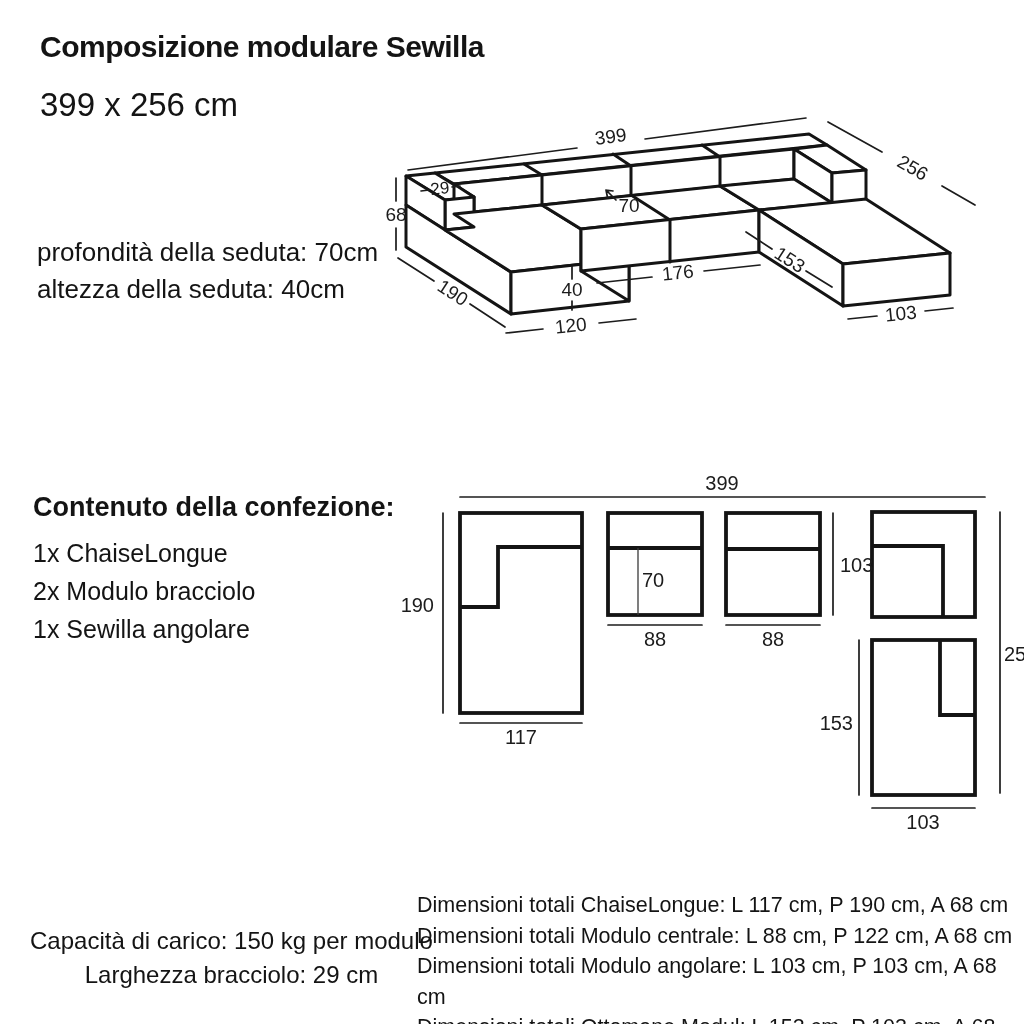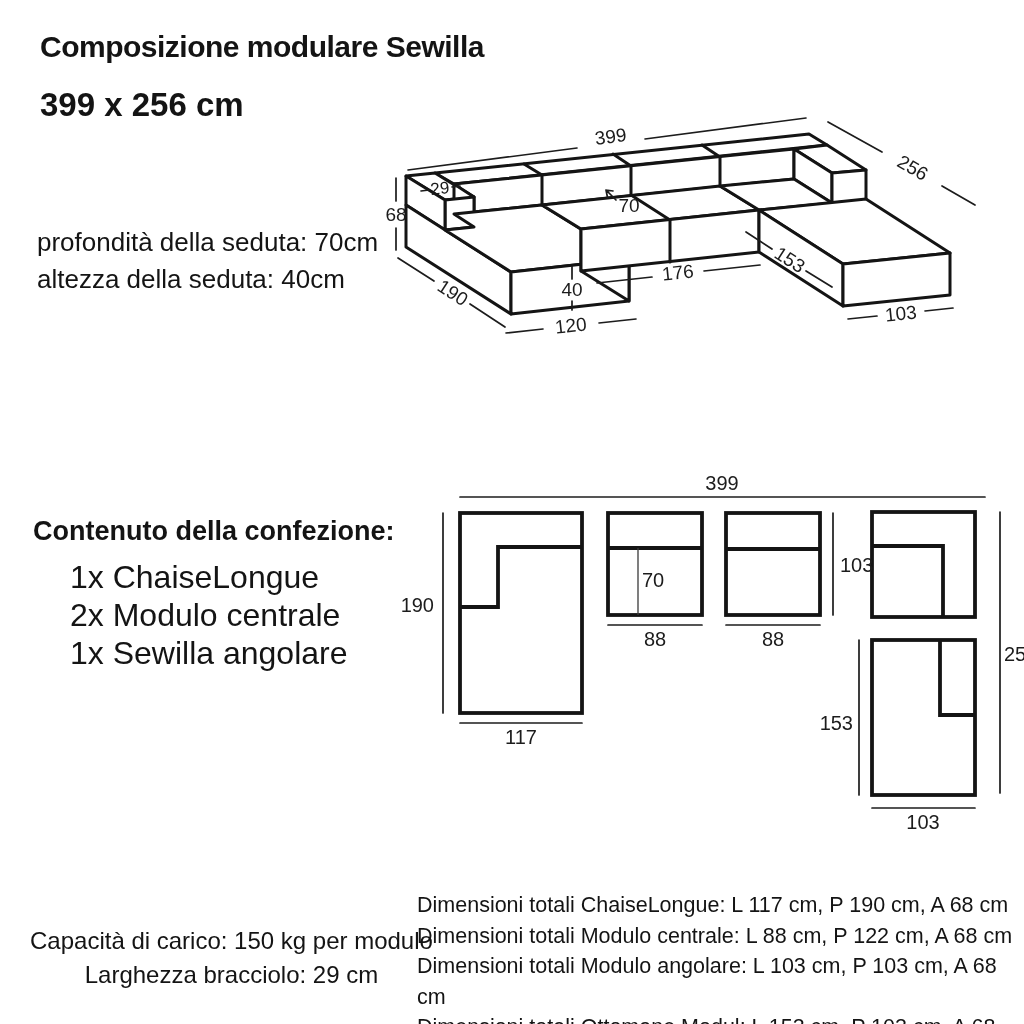--- a/index.html
+++ b/index.html
@@ -1,24 +1,24 @@
 <!DOCTYPE html>
 <html><head>
 <meta charset="utf-8">
 <style>
   html,body{margin:0;padding:0;}
   body{width:1024px;height:1024px;background:#ffffff;position:relative;
        font-family:"Liberation Sans",sans-serif;color:#141414;overflow:hidden;}
   .abs{position:absolute;}
   .page-title{left:40px;top:30px;font-size:30px;font-weight:700;letter-spacing:-0.5px;}
-  .page-subtitle{left:40px;top:86px;font-size:33px;font-weight:700;}
-  .seat-info{left:37px;top:224px;font-size:26px;line-height:37px;}
-  .package{left:33px;top:516px;}
+  .page-subtitle{left:40px;top:86px;font-size:33px;font-weight:400;}
+  .seat-info{left:37px;top:234px;font-size:26px;line-height:37px;}
+  .package{left:33px;top:492px;}
   .package-heading{font-size:27px;font-weight:700;}
-  .package-items{margin-top:11px;font-size:32px;line-height:38px;margin-left:37px;}
+  .package-items{margin-top:11px;font-size:25px;line-height:38px;}
   .footer-left{left:30px;top:924px;font-size:24px;line-height:34px;text-align:center;}
   .footer-right{left:417px;top:890px;font-size:21.5px;line-height:30.5px;}
   svg.drawings{position:absolute;left:0;top:0;}
   .solid{fill:#ffffff;stroke:#141414;stroke-width:3;stroke-linejoin:round;stroke-linecap:round;}
   .edge{fill:none;stroke:#141414;stroke-width:3;stroke-linejoin:round;stroke-linecap:round;}
   .thick{fill:none;stroke:#141414;stroke-width:3.8;stroke-linejoin:miter;}
   .thin{fill:none;stroke:#3a3a3a;stroke-width:1.3;}
   .dimline{fill:none;stroke:#1c1c1c;stroke-width:1.7;stroke-linecap:round;}
   text.dim{font-family:"Liberation Sans",sans-serif;font-size:19px;fill:#1c1c1c;}
   text.dims{font-family:"Liberation Sans",sans-serif;font-size:17px;fill:#1c1c1c;}
@@ -34,21 +34,21 @@
 
 <div class="abs seat-info">
   <div>profondità della seduta: 70cm</div>
   <div>altezza della seduta: 40cm</div>
 </div>
 
 <div class="abs package">
   <div class="package-heading">Contenuto della confezione:</div>
   <div class="package-items">
     <div>1x ChaiseLongue</div>
-    <div>2x Modulo centrale</div>
+    <div>2x Modulo bracciolo</div>
     <div>1x Sewilla angolare</div>
   </div>
 </div>
 
 <div class="abs footer-left">
   <div>Capacità di carico: 150 kg per modulo</div>
   <div>Larghezza bracciolo: 29 cm</div>
 </div>
 
 <div class="abs footer-right">

